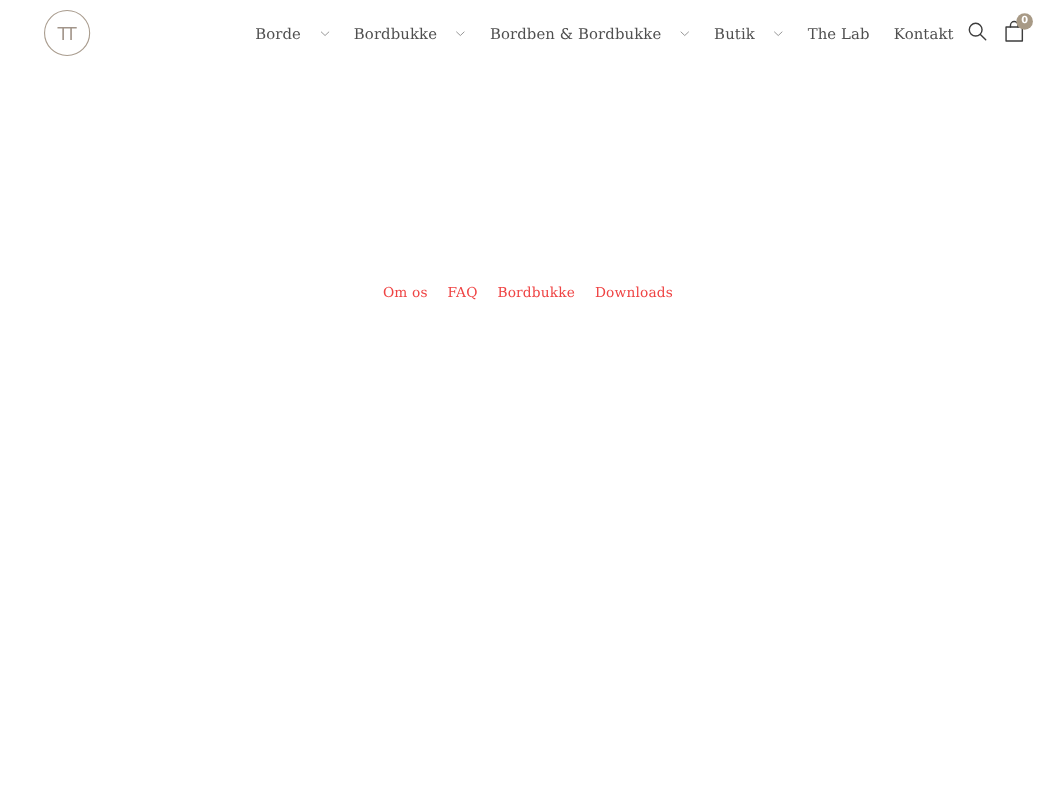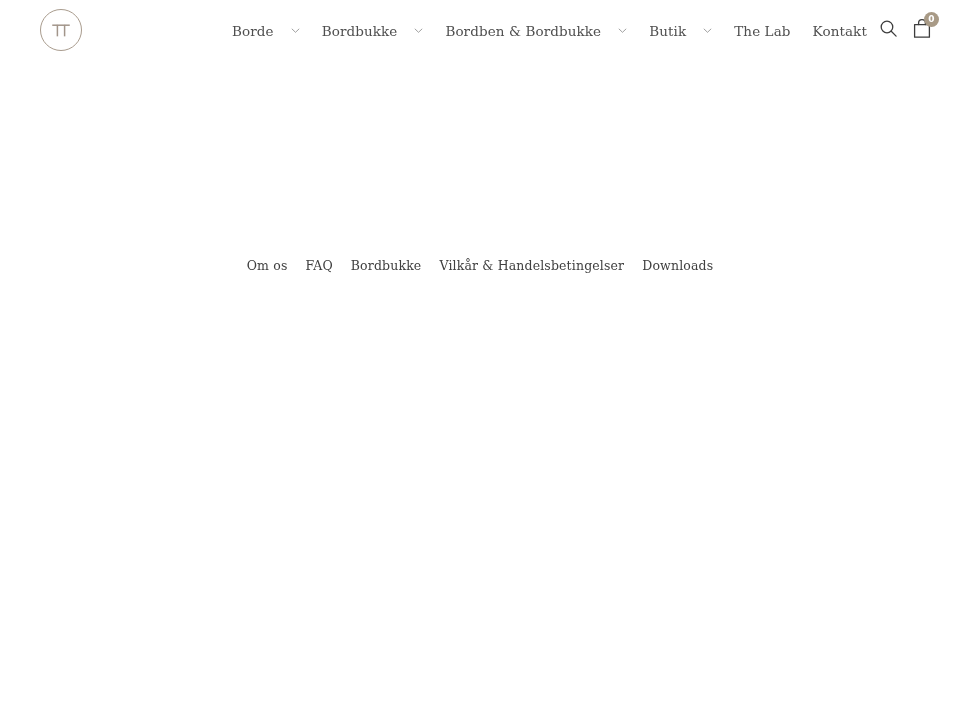--- a/index.html
+++ b/index.html
@@ -142,21 +142,21 @@
   .footer-nav {
     display: flex;
     align-items: center;
     justify-content: center;
     gap: 0;
     height: 22px;
     white-space: nowrap;
   }
   .footer-link {
     text-decoration: none;
-    color: #404040;
+    color: #ef4444;
     font-size: 12.5px;
     line-height: 20px;
     letter-spacing: 0.15px;
     margin-right: 18px;
     font-family: "DejaVu Serif", "Liberation Serif", serif;
   }
   .footer-link:last-child { margin-right: 0; }
 
   .page-rest {
     position: absolute;
@@ -257,18 +257,17 @@
 
 </header>
 
 <main class="main-content"></main>
 
 <footer class="site-footer">
   <nav class="footer-nav">
     <a class="footer-link" href="#">Om os</a>
     <a class="footer-link" href="#">FAQ</a>
     <a class="footer-link" href="#">Bordbukke</a>
-    <a class="footer-link" href="#">Vilkår &amp; Handelsbetingelser</a>
     <a class="footer-link" href="#">Downloads</a>
   </nav>
 </footer>
 
 <div class="page-rest"></div>
 
 </body></html>

